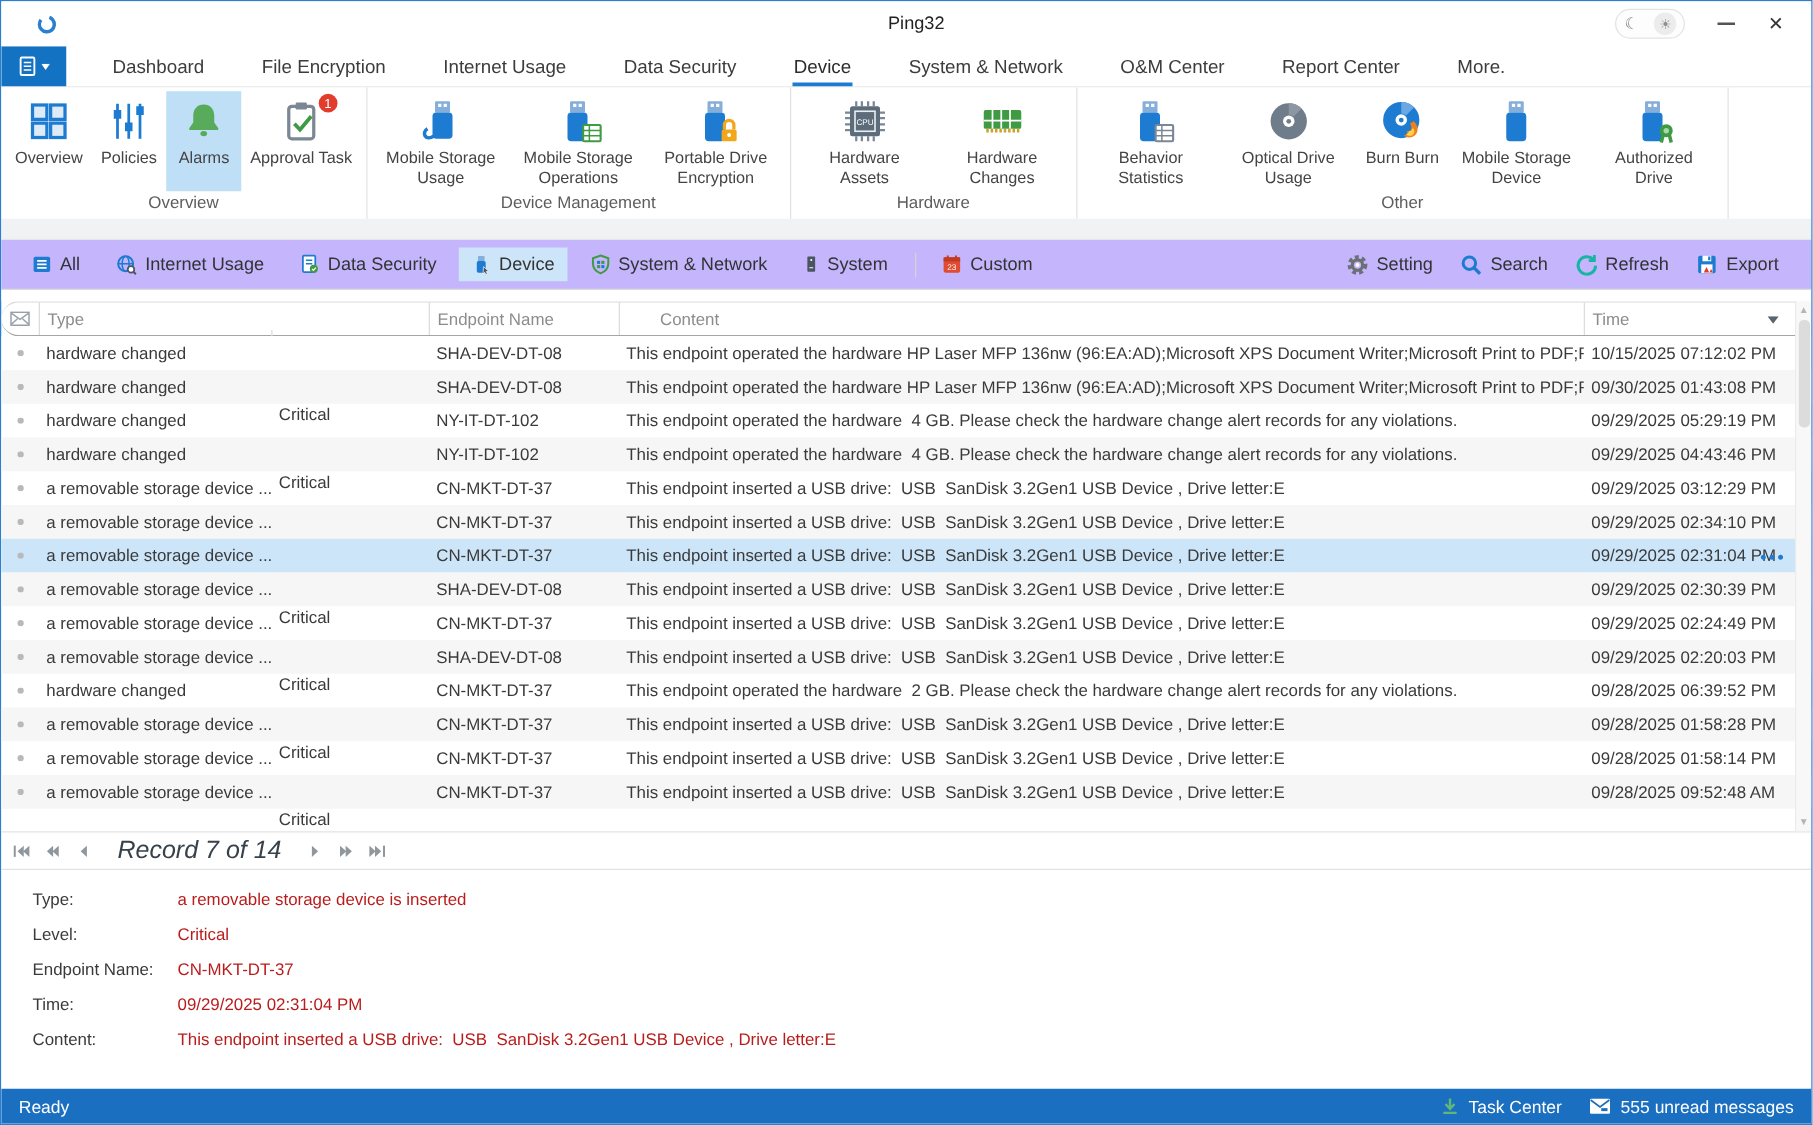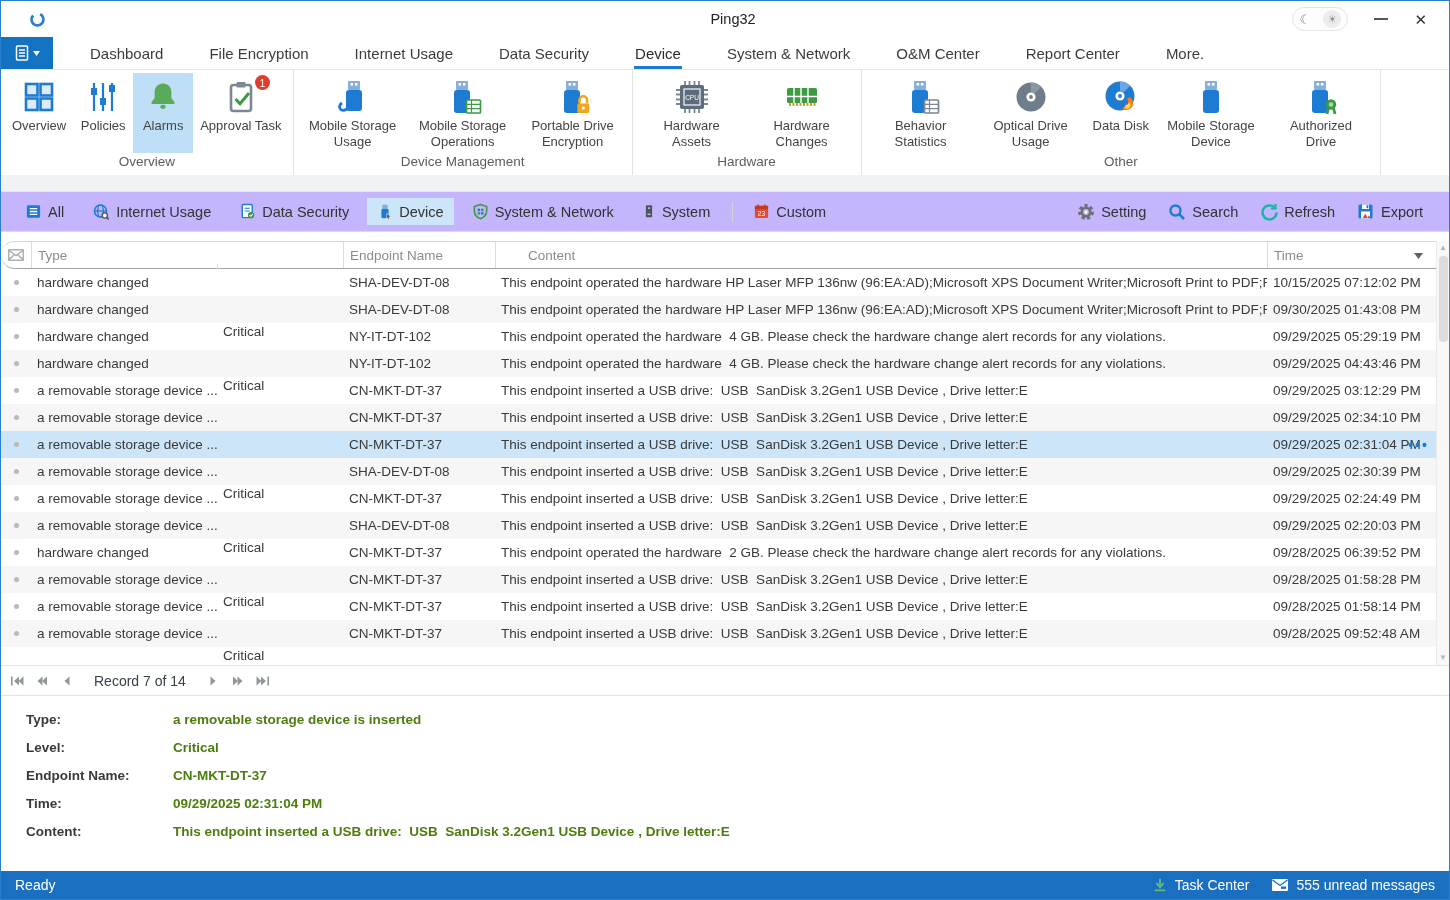--- a/index.html
+++ b/index.html
@@ -75,27 +75,27 @@
              display:flex; flex-direction:column; align-items:center; z-index:3; }
   .varrow { color:#b0b6bc; font-size:8px; line-height:14px; }
   .vthumb { width:9px; height:86px; background:#dcdcdc; border-radius:4px; margin-top:1px; }
 
   .tfill { height:18px; background:#fff; }
 
   
   .pagebar { height:31px; display:flex; align-items:center; border-top:1px solid #e3e3e3; border-bottom:1px solid #e3e3e3;
              padding-left:8px; gap:9px; background:#fff; }
   .pnav { display:flex; align-items:center; justify-content:center; width:16px; height:16px; }
-  .ptext { font-size:14px; color:#37414b; margin:0 10px; }
-
-  
-  .details { padding:16px 0 0 25px; background:#fff; height:177px;font-weight:bold; }
+  .ptext { font-size:20px; color:#37414b; margin:0 10px;font-style:italic; }
+
+  
+  .details { padding:16px 0 0 25px; background:#fff; height:177px; }
   .drow { display:flex; margin-bottom:13px; font-size:13.5px; }
   .dlabel { width:116px; color:#3a3a3a; flex:none; }
-  .dval { color:#4d7c0f; white-space:pre;margin-left:31px; }
+  .dval { color:#b91c1c; white-space:pre; }
 
   
   .statusbar { position:absolute; left:0; right:0; bottom:0; height:28px; background:#1b6fc0; color:#fff;
                display:flex; align-items:center; padding:0 14px; font-size:14px; }
   .sright { margin-left:auto; display:flex; align-items:flex-end; gap:22px; }
   .sitem { display:flex; align-items:center; gap:7px; }
 
   svg { display:block; }
 </style>
 </head>
@@ -295,21 +295,21 @@
         <span class="ricon">
           <svg width="40" height="40" viewBox="0 0 40 40">
               <circle cx="19" cy="19" r="14.5" fill="#1d7bd2"></circle>
               <path d="M19 4.5 a14.5 14.5 0 0 1 10.3 4.3 l-6.5 6.5 a5.4 5.4 0 0 0 -3.8 -1.6 z" fill="#6aa7e3"></path>
               <circle cx="19" cy="19" r="4.6" fill="#fff"></circle>
               <circle cx="19" cy="19" r="1.9" fill="#1d7bd2"></circle>
               <path d="M29 20 c3.2 3 4.2 7.5 1.6 10.6 c-2.3 2.8 -7 3.2 -9.6 .8 c2.3 -.4 3.2 -2 2.7 -3.7 c1.9 .5 3.2 -.4 3.4 -2.1 c.2 -1.6 -.6 -2.8 -1 -4.1 c1 -.6 2.1 -1 2.9 -1.5 z" fill="#f57f17"></path>
               <path d="M28.5 25.5 c1.5 1.7 1.4 4.1 -.4 5.4 c-1.7 1.3 -4.1 .9 -5.2 -.8 c1.3 0 2.2 -.9 2.2 -2.2 c1.1 .3 2.2 -.2 2.4 -1.3 c.1 -.5 0 -.8 1 -1.1 z" fill="#ffd54f"></path>
             </svg>
         </span>
-        <span class="rlabel">Data Disk</span>
+        <span class="rlabel">Burn Burn</span>
       </div>
       <div class="rbtn">
         <span class="ricon">
           <svg width="40" height="40" viewBox="0 0 40 40">
               <rect x="14" y="4" width="12" height="9" rx="1" fill="#85aeda"></rect>
               <rect x="16.5" y="6" width="2.6" height="2.6" fill="#fff"></rect>
               <rect x="20.9" y="6" width="2.6" height="2.6" fill="#fff"></rect>
               <rect x="12" y="13" width="16" height="23" rx="3" fill="#1d7bd2"></rect>
             </svg>
         </span>

